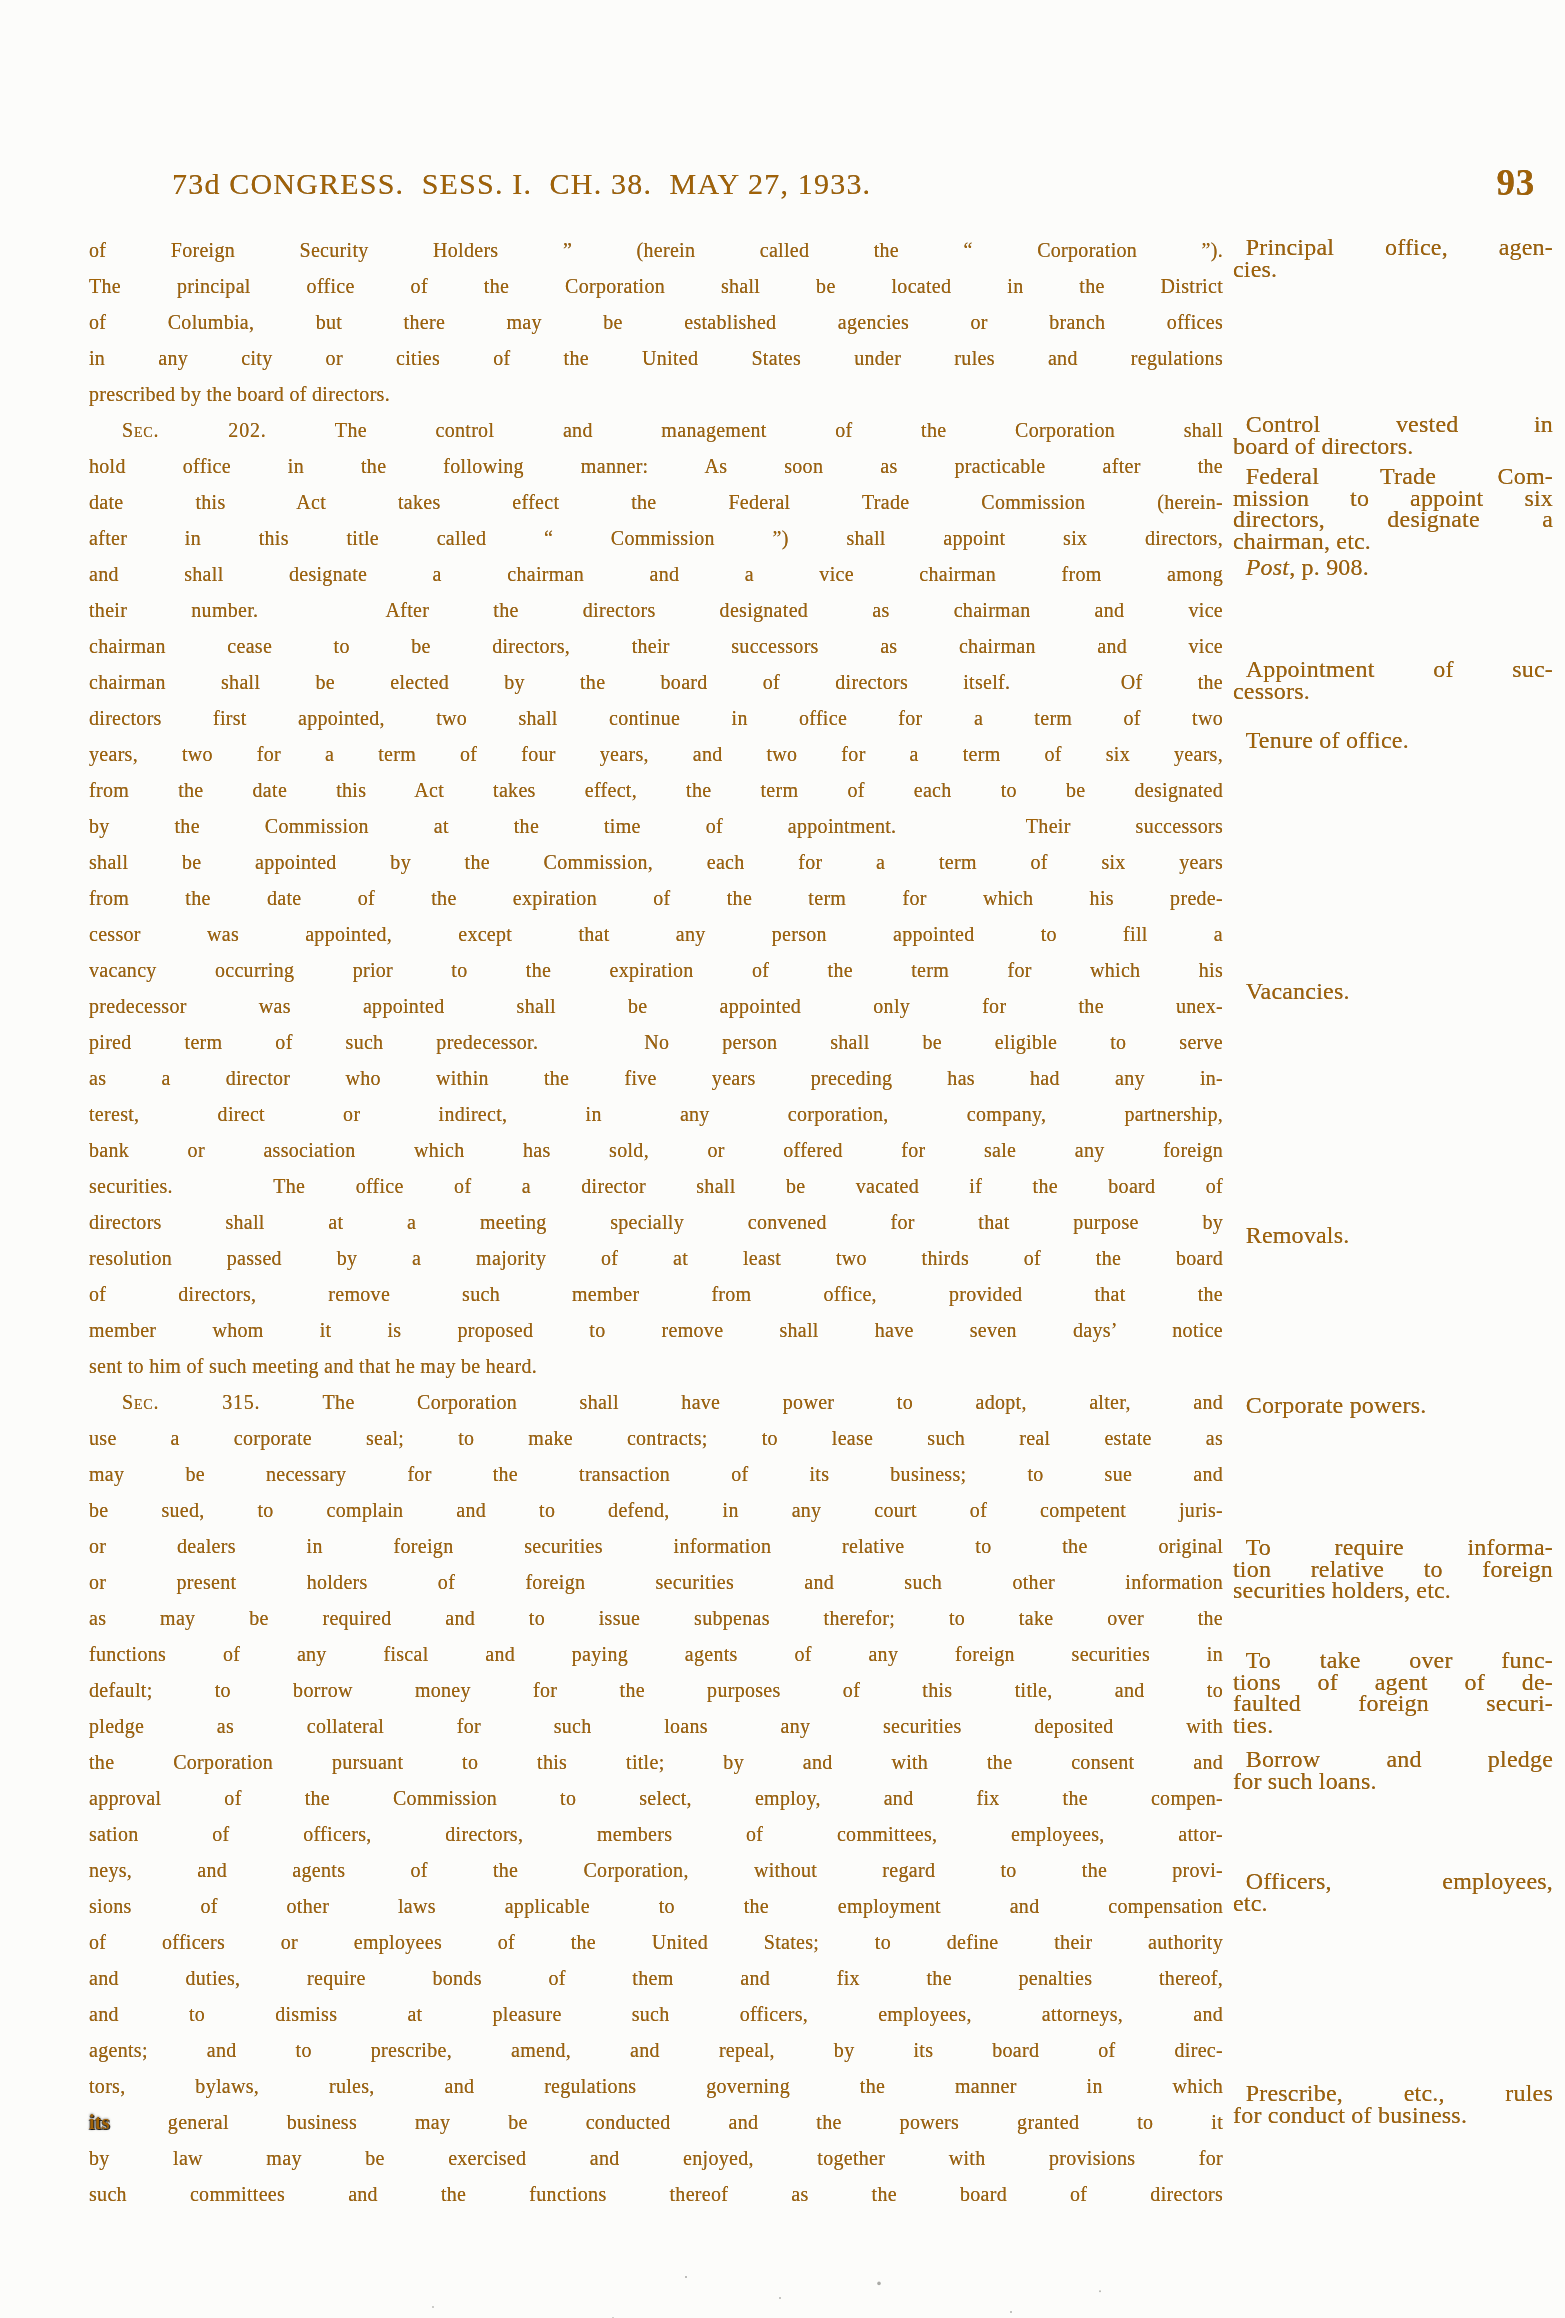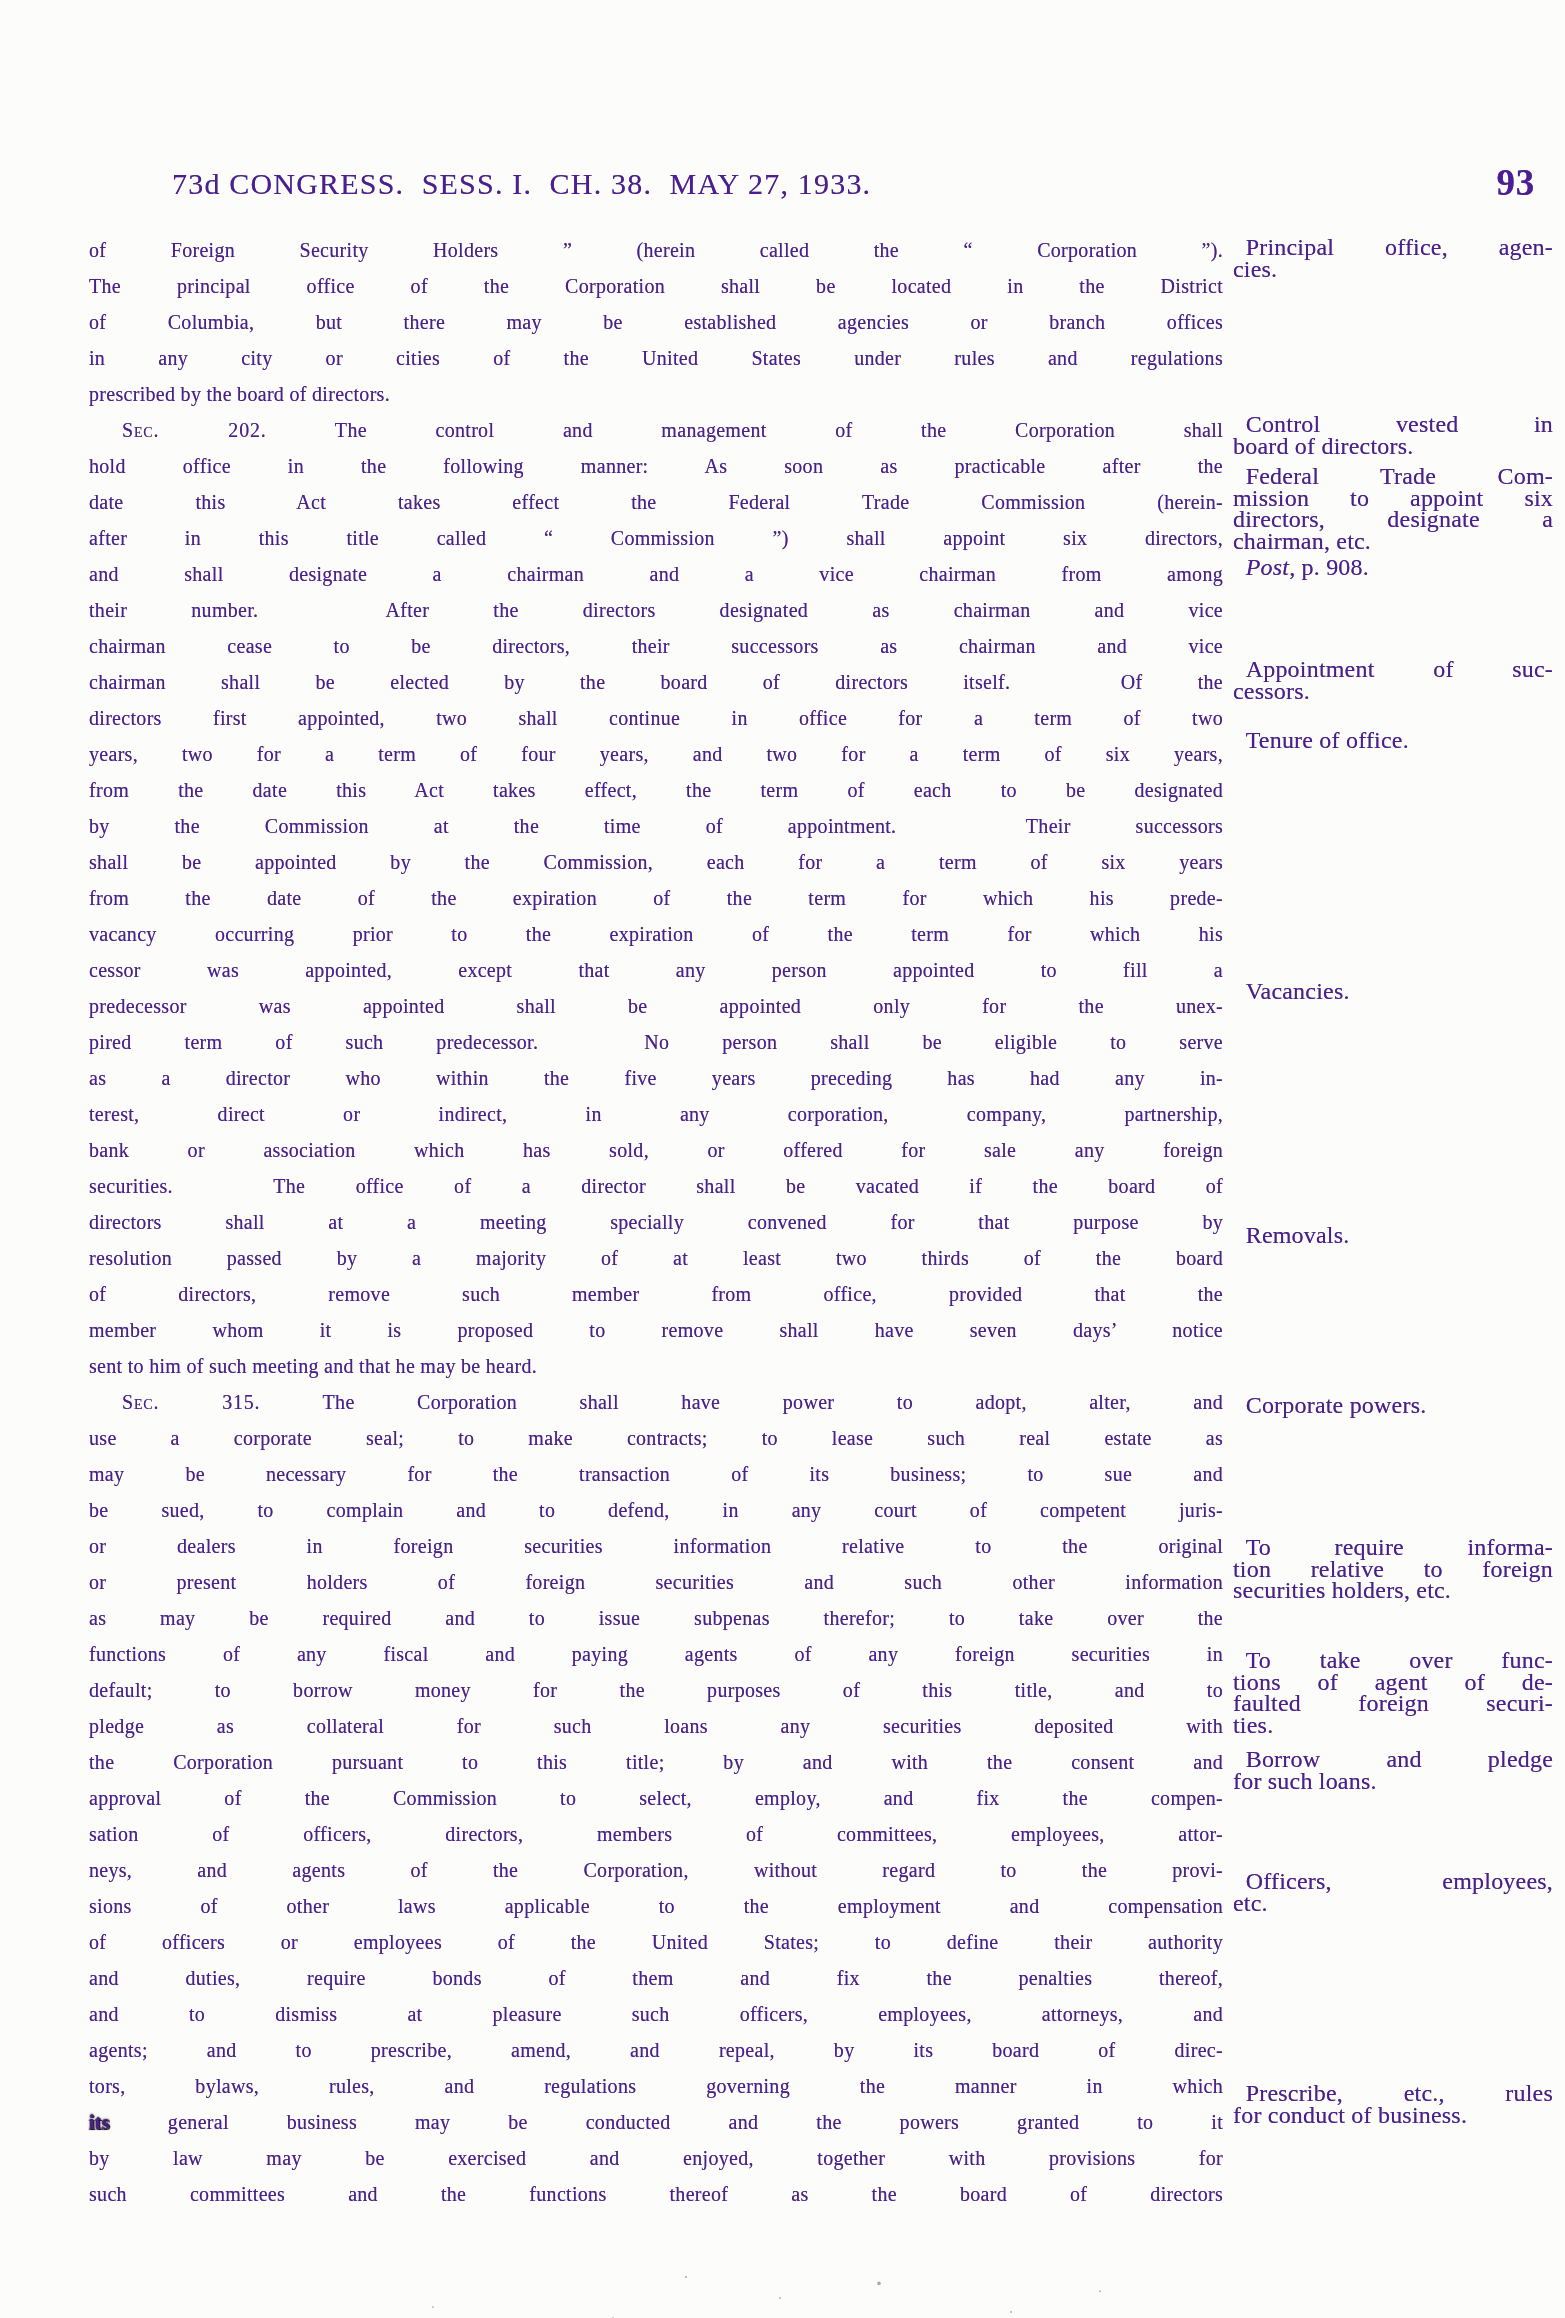--- a/index.html
+++ b/index.html
@@ -5,21 +5,21 @@
   html,body{margin:0;padding:0;}
   body{
     background:#9a9a97;
     font-family:"Liberation Serif","DejaVu Serif",serif;
   }
   .page{
     position:relative;
     width:1565px;height:2319px;
     margin:0 auto;
     background:#fcfcfa;
-    color:#4c1d95;
+    color:#a16207;
     overflow:hidden;
     text-shadow:0 0 0.5px rgba(20,20,20,.55);
   }
   
   .header{position:absolute;left:0;top:167px;width:100%;height:48px;}
   .citation{
     position:absolute;left:172px;top:0;
     font-size:30px;letter-spacing:1.2px;white-space:nowrap;
   }
   .pagenum{
@@ -84,22 +84,22 @@
       <div class="text-line">and shall designate a chairman and a vice chairman from among</div>
       <div class="text-line">their number.&nbsp; After the directors designated as chairman and vice</div>
       <div class="text-line">chairman cease to be directors, their successors as chairman and vice</div>
       <div class="text-line">chairman shall be elected by the board of directors itself.&nbsp; Of the</div>
       <div class="text-line">directors first appointed, two shall continue in office for a term of two</div>
       <div class="text-line">years, two for a term of four years, and two for a term of six years,</div>
       <div class="text-line">from the date this Act takes effect, the term of each to be designated</div>
       <div class="text-line">by the Commission at the time of appointment.&nbsp; Their successors</div>
       <div class="text-line">shall be appointed by the Commission, each for a term of six years</div>
       <div class="text-line">from the date of the expiration of the term for which his prede-</div>
+      <div class="text-line">cessor was appointed, except that any person appointed to fill a</div>
       <div class="text-line">vacancy occurring prior to the expiration of the term for which his</div>
-      <div class="text-line">cessor was appointed, except that any person appointed to fill a</div>
       <div class="text-line">predecessor was appointed shall be appointed only for the unex-</div>
       <div class="text-line">pired term of such predecessor.&nbsp; No person shall be eligible to serve</div>
       <div class="text-line">as a director who within the five years preceding has had any in-</div>
       <div class="text-line">terest, direct or indirect, in any corporation, company, partnership,</div>
       <div class="text-line">bank or association which has sold, or offered for sale any foreign</div>
       <div class="text-line">securities.&nbsp; The office of a director shall be vacated if the board of</div>
       <div class="text-line">directors shall at a meeting specially convened for that purpose by</div>
       <div class="text-line">resolution passed by a majority of at least two thirds of the board</div>
       <div class="text-line">of directors, remove such member from office, provided that the</div>
       <div class="text-line">member whom it is proposed to remove shall have seven days’ notice</div>

